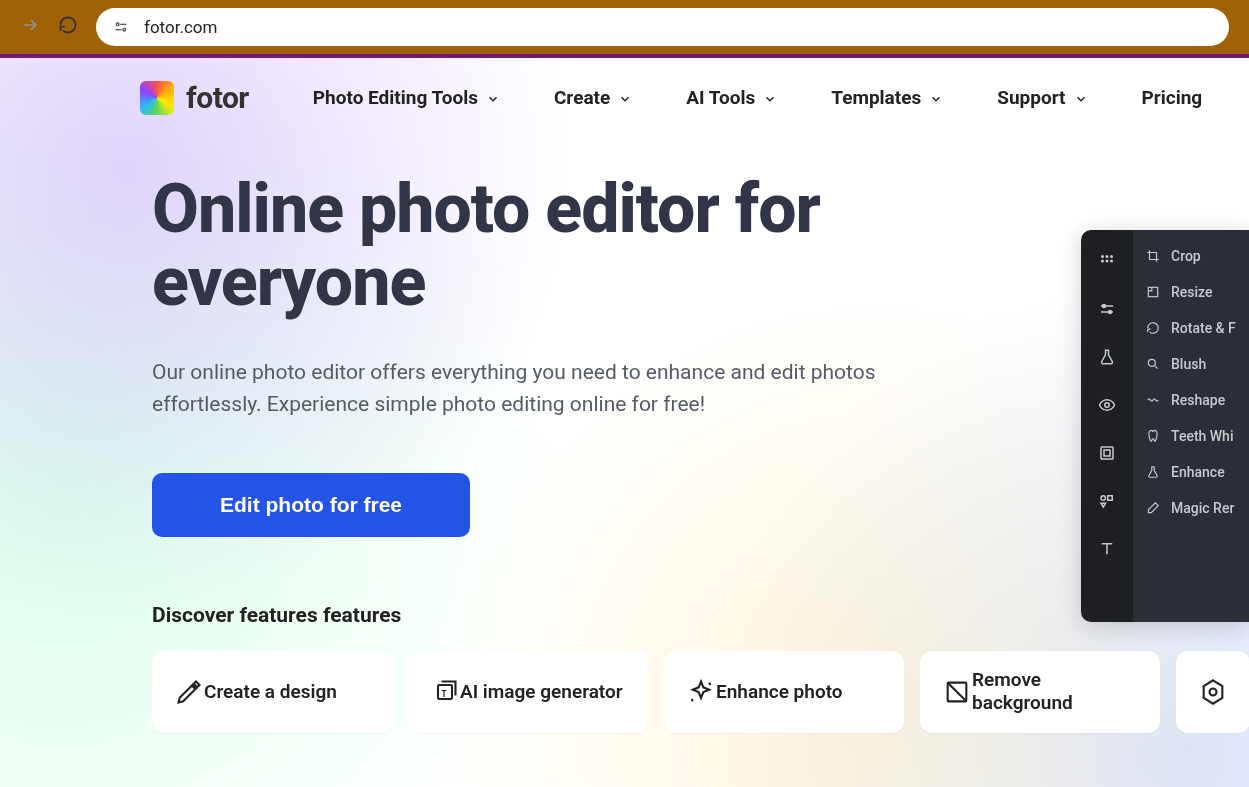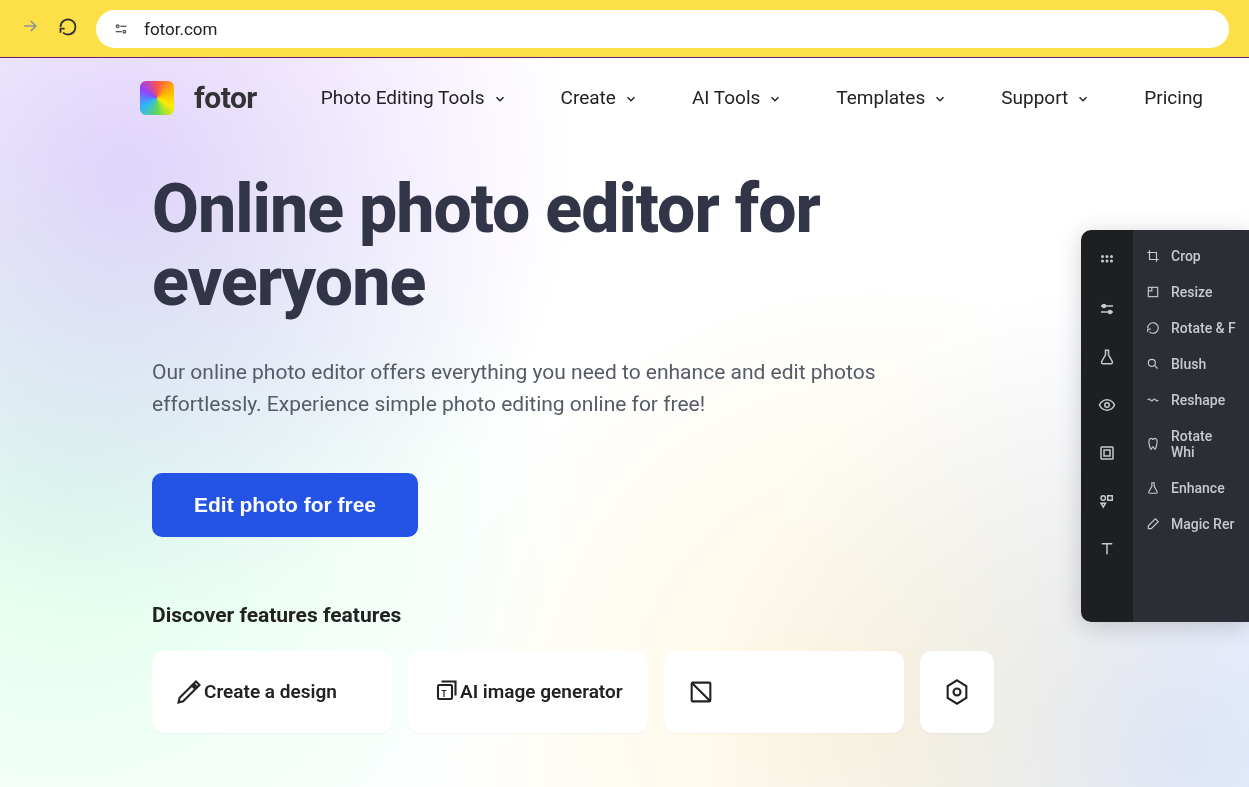--- a/index.html
+++ b/index.html
@@ -6,26 +6,26 @@
     body {
       font-family: -apple-system, BlinkMacSystemFont, 'Segoe UI', Roboto, sans-serif;
       width: 1249px;
       height: 787px;
       overflow: hidden;
       background: #f0f3fa;
     }
     
     .browser-bar {
       height: 58px;
-      background: #fde047;
+      background: #a16207;
       display: flex;
       align-items: center;
       padding: 0 20px;
       gap: 18px;
-      border-bottom: 1px solid #701a75;
+      border-bottom: 4px solid #701a75;
     }
     .arrow-icon {
       color: #8e9199;
       font-size: 20px;
     }
     .reload-icon {
       color: #333;
       font-size: 18px;
     }
     .url-bar {
@@ -66,21 +66,21 @@
     
     .header {
       display: flex;
       align-items: center;
       padding: 22px 0 22px 140px;
       gap: 28px;
     }
     .logo {
       display: flex;
       align-items: center;
-      gap: 20px;
+      gap: 12px;
     }
     .logo-mark {
       width: 34px;
       height: 34px;
       border-radius: 6px;
       background: conic-gradient(
         #ff5050 0deg, #ffb400 60deg, #ffeb00 120deg,
         #5cd85c 180deg, #2db5ff 240deg, #9142ff 300deg, #ff5050 360deg
       );
       position: relative;
@@ -99,21 +99,21 @@
     .nav {
       display: flex;
       gap: 56px;
       margin-left: 36px;
     }
     .nav-item {
       display: flex;
       align-items: center;
       gap: 8px;
       font-size: 19px;
-      font-weight: 400;
+      font-weight: 700;
       color: #222;
       cursor: pointer;
     }
     .chevron-down {
       width: 12px;
       height: 12px;
       display: inline-block;
     }
     .chevron-down svg { display: block; }
     
@@ -133,21 +133,21 @@
       font-size: 21px;
       color: #555b67;
       line-height: 1.55;
       max-width: 760px;
     }
     .cta-button {
       margin-top: 52px;
       background: #2354e6;
       color: #fff;
       border: none;
-      padding: 20px 42px;
+      padding: 20px 68px;
       font-size: 21px;
       font-weight: 700;
       border-radius: 10px;
       cursor: pointer;
     }
     
     .discover {
       padding: 66px 0 0 152px;
     }
     .discover-title {
@@ -349,28 +349,38 @@
         <span class="feature-icon">
           <svg width="28" height="28" viewBox="0 0 24 24" fill="none" stroke="#222" stroke-width="1.8">
               <rect x="6" y="6" width="12" height="12" rx="1"></rect>
               <path d="M9 3h12v12" stroke-dasharray="0"></path>
               <text x="9" y="16" font-size="7" fill="#222" stroke="none" font-weight="700">T</text>
             </svg>
         </span>
         <span class="feature-label">AI image generator</span>
       </div>
 
+      <div class="feature-card">
+        <span class="feature-icon">
+          <svg width="28" height="28" viewBox="0 0 24 24" fill="none" stroke="#222" stroke-width="1.8">
+              <path d="M12 3l2 5 5 2-5 2-2 5-2-5-5-2 5-2 2-5z"></path>
+              <path d="M19 4l1 2M4 18l1 2"></path>
+            </svg>
+        </span>
+        <span class="feature-label">Enhance photo</span>
+      </div>
 
       <div class="feature-card">
         <span class="feature-icon">
           <svg width="28" height="28" viewBox="0 0 24 24" fill="none" stroke="#222" stroke-width="1.8">
               <rect x="4" y="4" width="16" height="16" rx="1"></rect>
               <path d="M4 4l16 16"></path>
             </svg>
         </span>
+        <span class="feature-label">Remove background</span>
       </div>
 
       <div class="feature-card narrow">
         <span class="feature-icon">
           <svg width="28" height="28" viewBox="0 0 24 24" fill="none" stroke="#222" stroke-width="1.8">
               <path d="M12 2l8 5v10l-8 5-8-5V7l8-5z"></path>
               <circle cx="12" cy="12" r="3"></circle>
             </svg>
         </span>
       </div>
@@ -469,21 +479,21 @@
             </svg>
           </span>
         <span>Reshape</span>
       </div>
       <div class="editor-tool">
         <span class="editor-tool-icon">
             <svg width="14" height="14" viewBox="0 0 24 24" fill="none" stroke="currentColor" stroke-width="2">
               <path d="M7 3c-3 2-2 8-1 12s2 6 3 6 1-4 3-4 2 4 3 4 2-2 3-6 2-10-1-12-4 1-5 1-2-3-5-1z"></path>
             </svg>
           </span>
-        <span>Rotate Whi</span>
+        <span>Teeth Whi</span>
       </div>
       <div class="editor-tool">
         <span class="editor-tool-icon">
             <svg width="14" height="14" viewBox="0 0 24 24" fill="none" stroke="currentColor" stroke-width="2">
               <path d="M9 3h6M10 3v6l-5 9a2 2 0 0 0 2 3h10a2 2 0 0 0 2-3l-5-9V3"></path>
             </svg>
           </span>
         <span>Enhance</span>
       </div>
       <div class="editor-tool">

